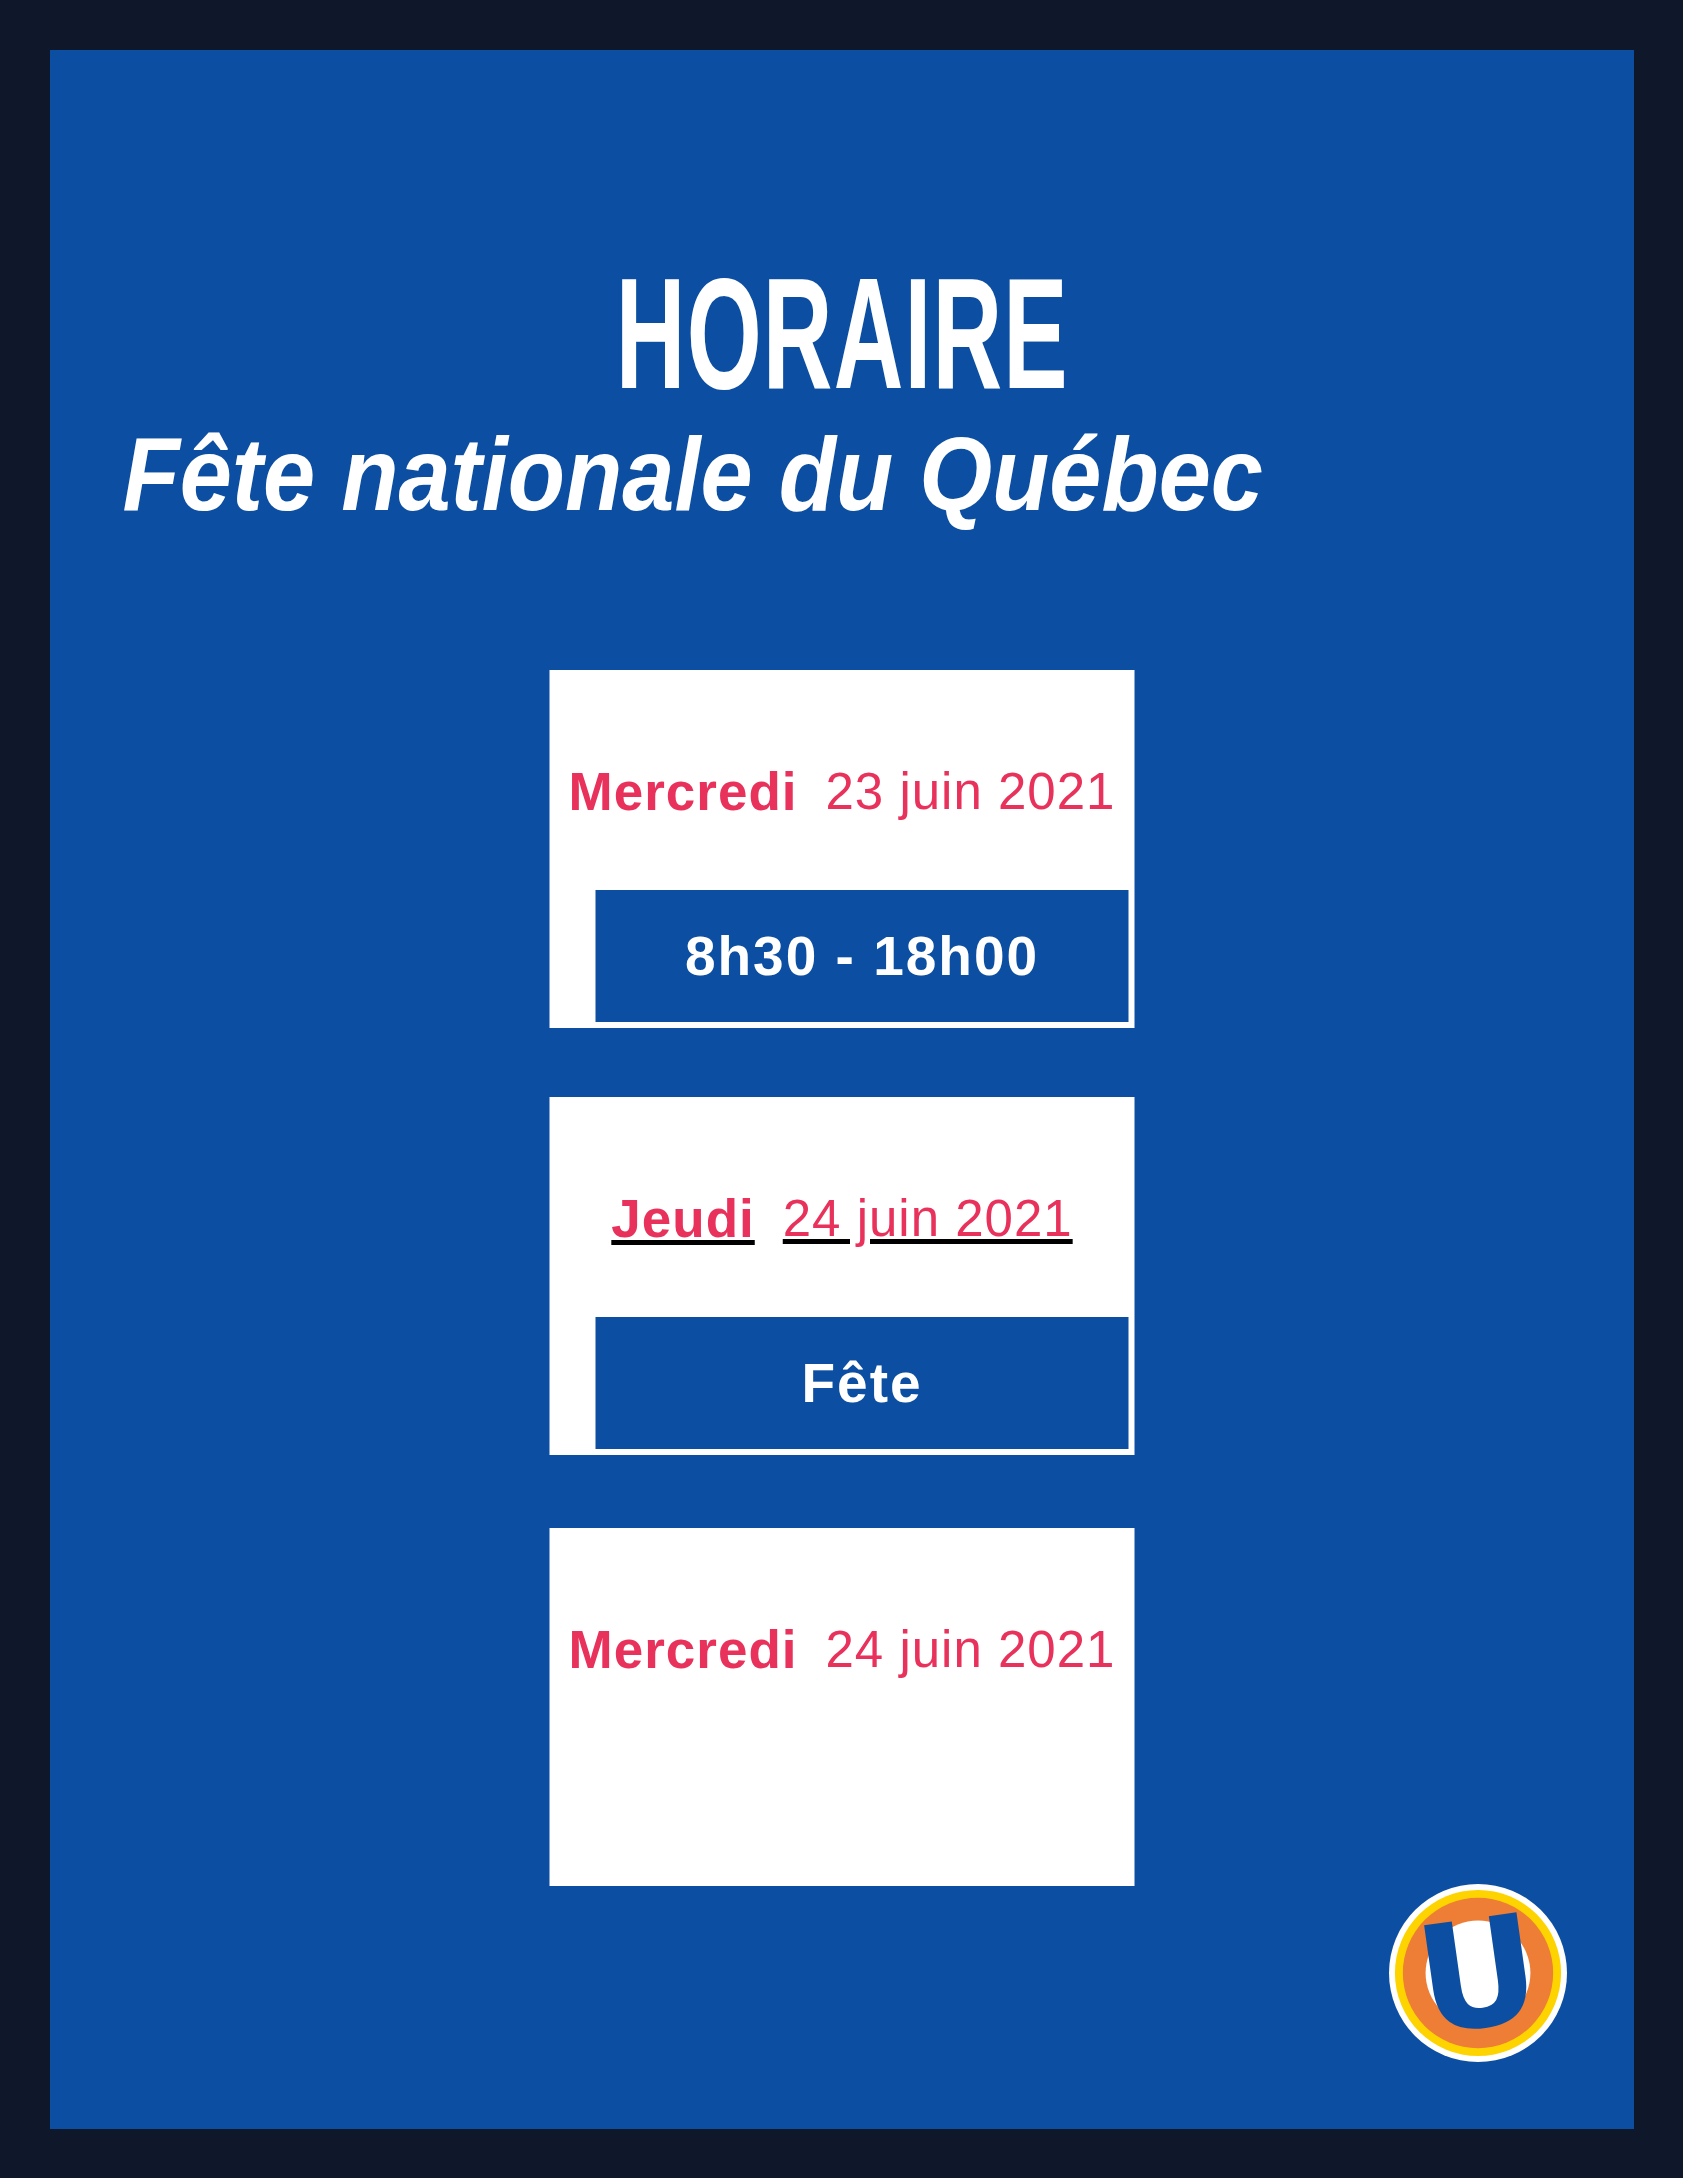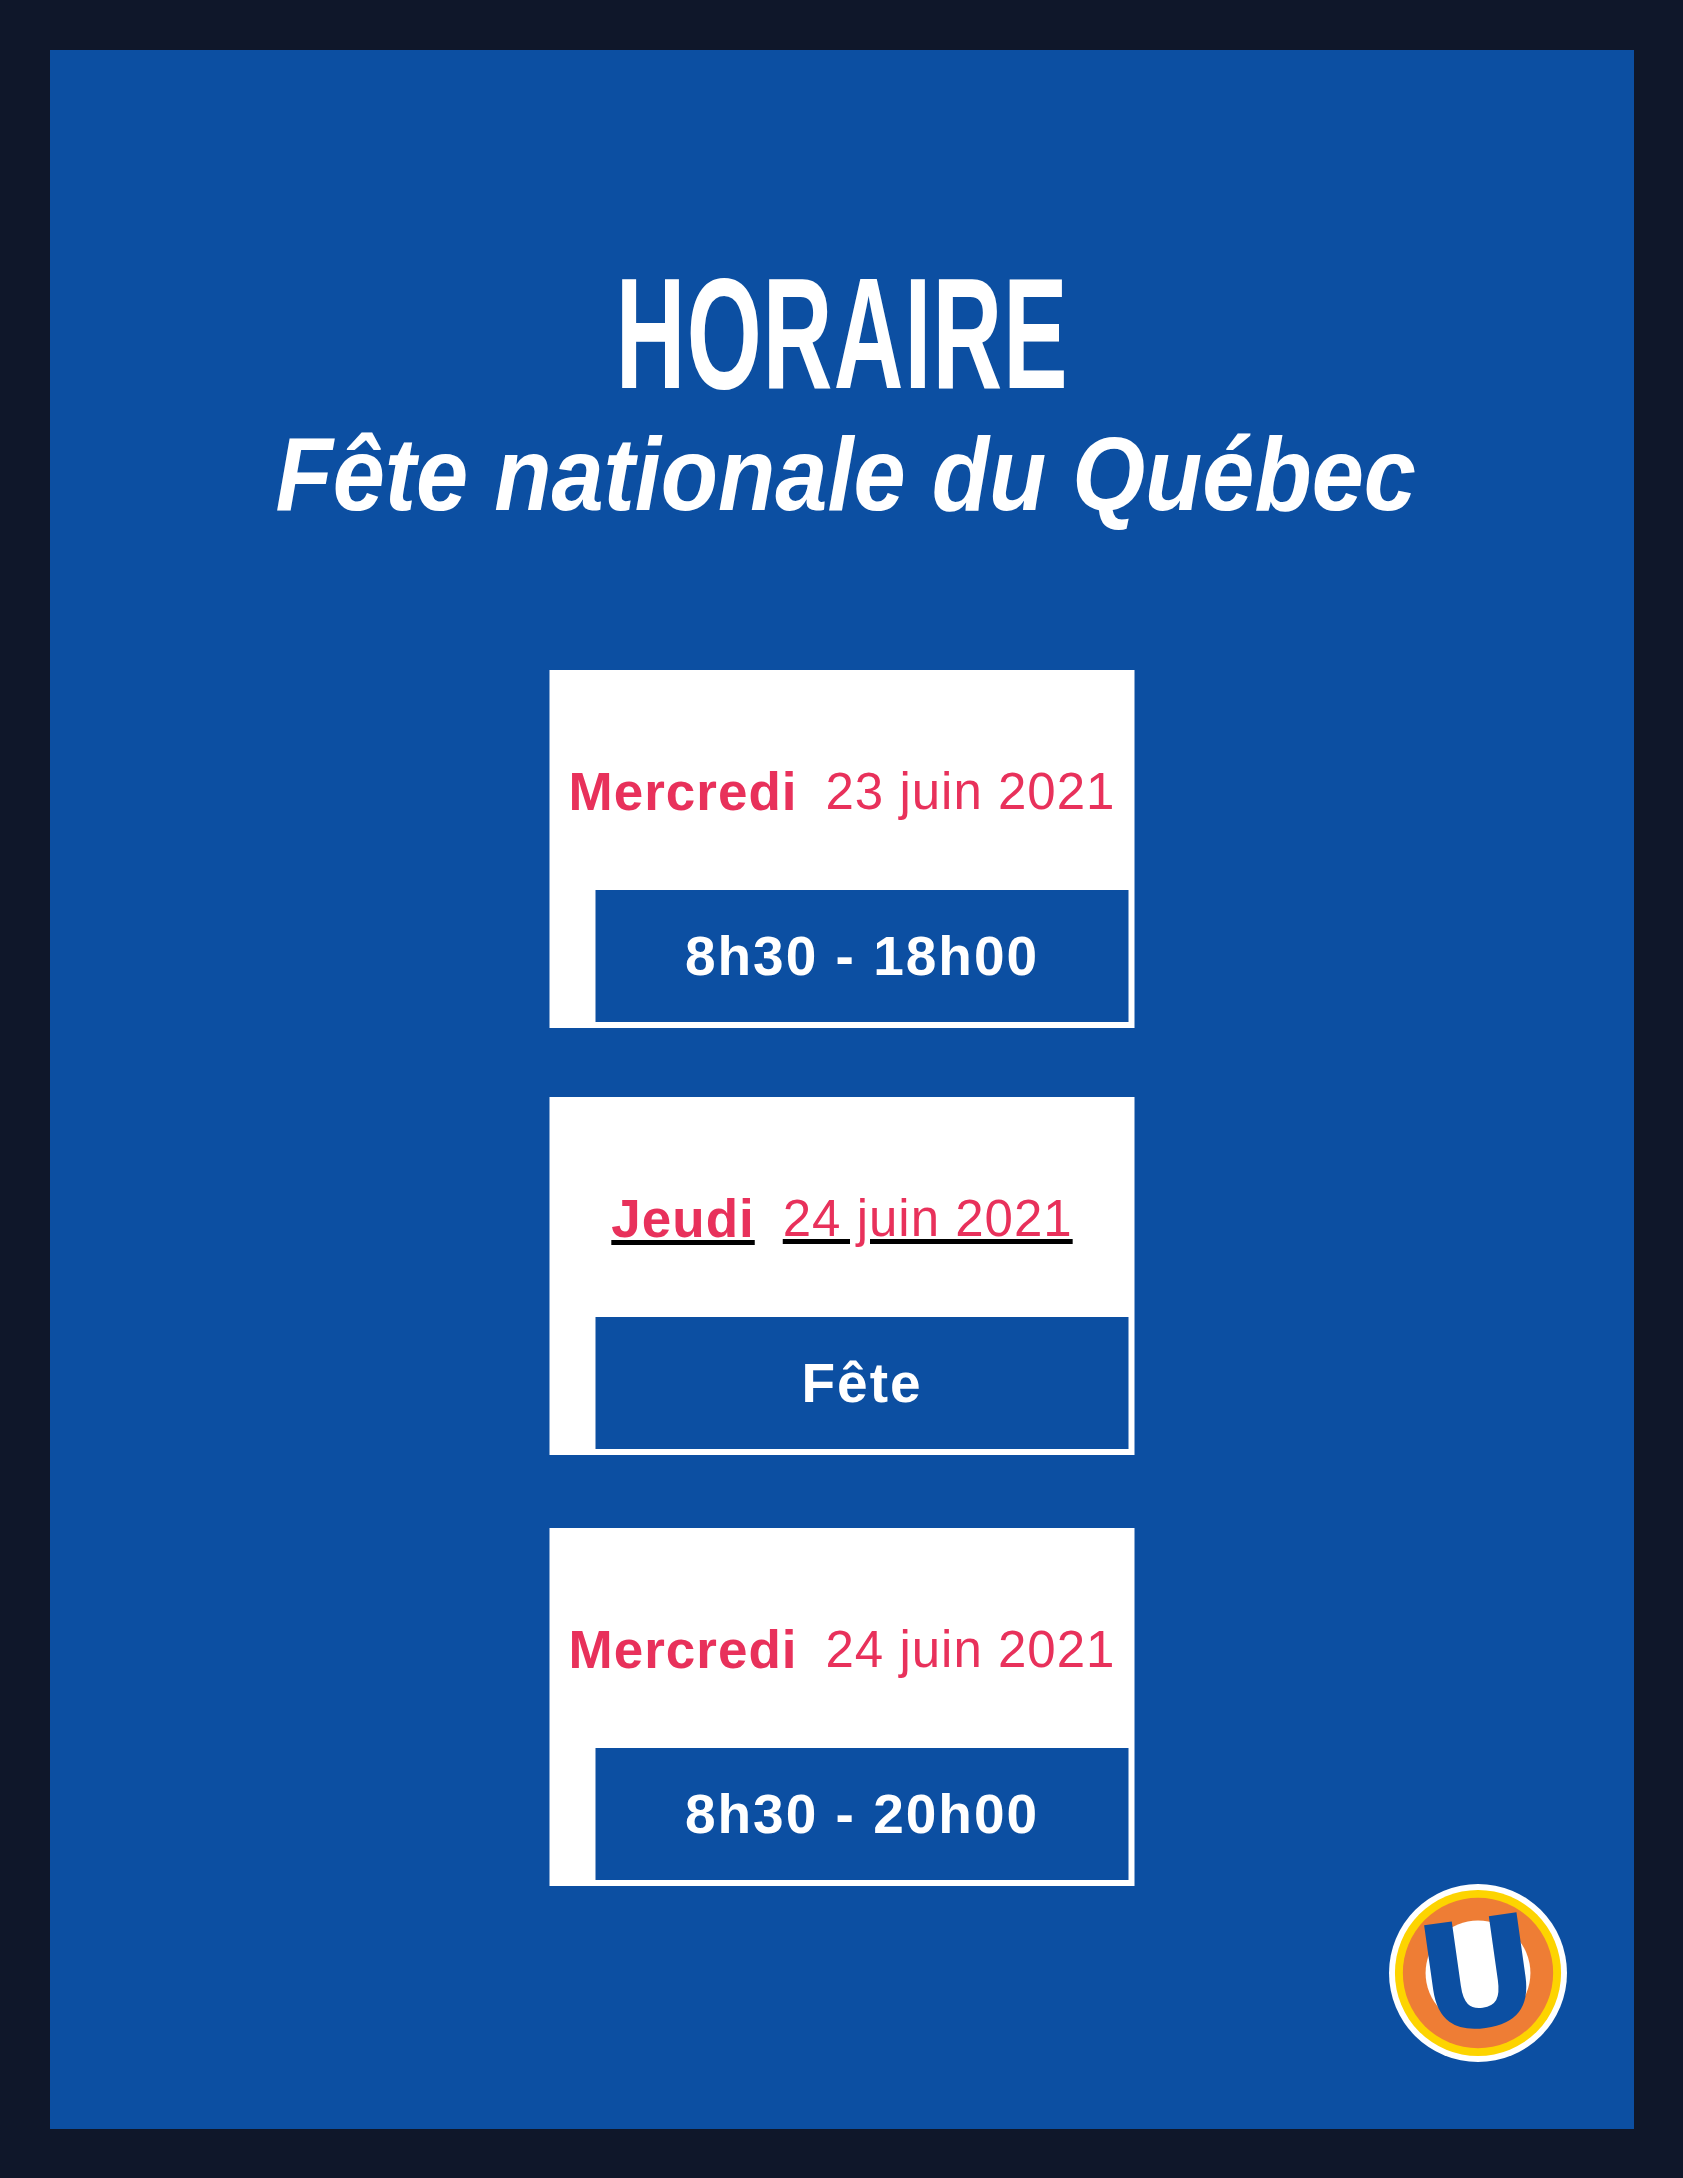--- a/index.html
+++ b/index.html
@@ -37,23 +37,22 @@
     line-height: 1;
     color: #ffffff;
     transform: scaleX(0.61);
     transform-origin: center;
     letter-spacing: 2px;
     white-space: nowrap;
   }
   .subtitle-wrap {
     position: absolute;
     top: 366px;
-    left: 4px;
+    left: 16px;
     width: 100%;
-    text-align: center;
   }
   .subtitle-wrap .txt {
     display: inline-block;
     font-size: 103px;
     font-weight: 700;
     font-style: italic;
     line-height: 1.15;
     color: #ffffff;
     transform: scaleX(0.91);
     transform-origin: center;
@@ -154,23 +153,20 @@
       <div class="band">
         <span class="hours">Fête</span>
       </div>
     </section>
 
     <section class="card c3">
       <div class="card-top">
         <div class="day">Mercredi</div>
         <div class="date">24 juin 2021</div>
       </div>
-      <div class="band">
-        <span class="hours">8h30 - 20h00</span>
-      </div>
     </section>
 
     <div class="logo">
       <svg width="178" height="178" viewBox="0 0 180 180">
         <circle cx="90" cy="90" r="90" fill="#ffffff"></circle>
         <circle cx="90" cy="90" r="84" fill="#fdd400"></circle>
         <circle cx="90" cy="90" r="76" fill="#ee7d35"></circle>
         <circle cx="90" cy="90" r="53" fill="#ffffff"></circle>
         <text x="90" y="144" text-anchor="middle" font-family="DejaVu Sans, sans-serif" font-size="150" font-weight="bold" fill="#0c4fa2" transform="rotate(-8 90 90)">U</text>
       </svg>

